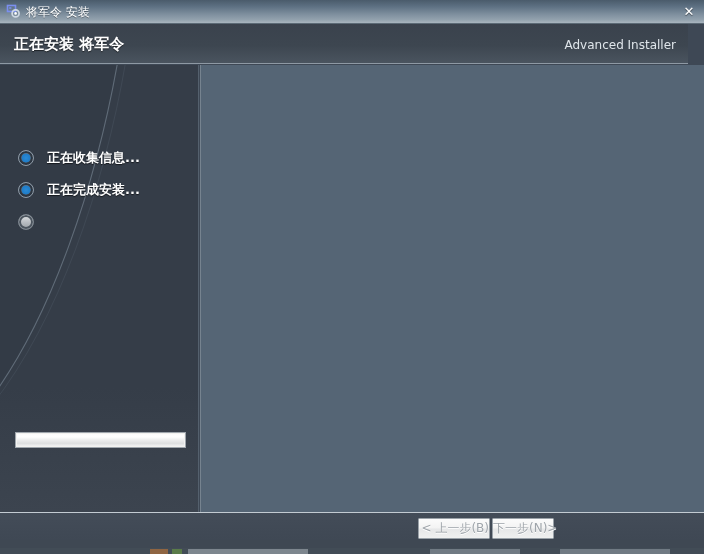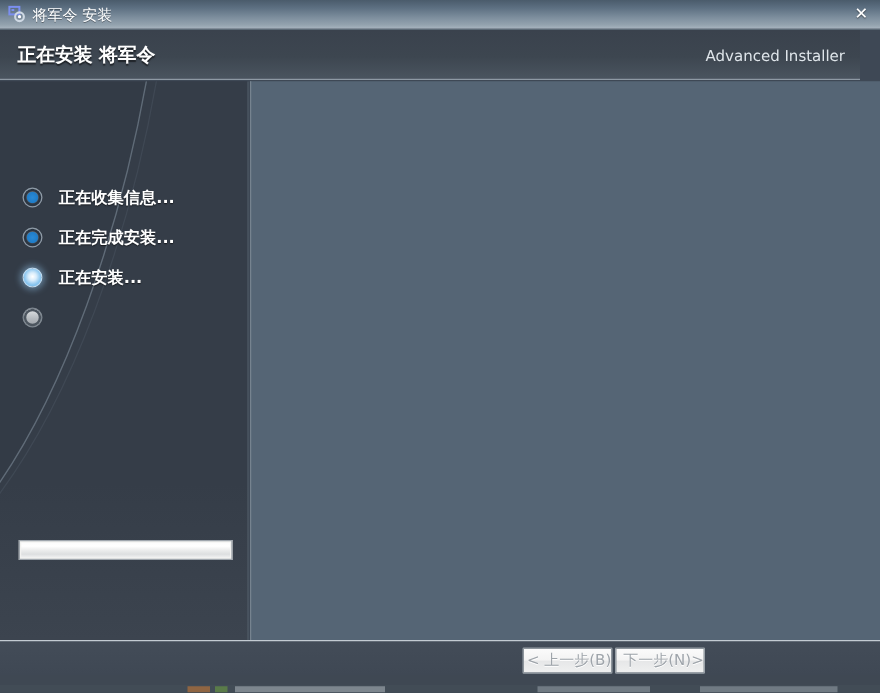--- a/index.html
+++ b/index.html
@@ -235,21 +235,21 @@
     white-space: nowrap;
     border: 1px solid #9aa2a9;
     background: linear-gradient(to bottom, #fbfbfb 0%, #f3f3f3 48%, #e6e7e8 52%, #eff0f0 100%);
     border-radius: 1px;
   }
   .btn-disabled {
     color: #9ea4aa;
     text-shadow: 0 1px 0 #ffffff;
   }
   .btn-back  { left: 418px; width: 72px; }
-  .btn-next  { left: 492px; width: 72px; }
+  .btn-next  { left: 492px; width: 62px; }
   .btn-cancel {
     left: 582px;
     width: 72px;
     top: 3px;
     height: 25px;
     line-height: 17px;
     color: #1b1b1b;
     border: 1px solid #3f9ad6;
     box-shadow: inset 0 0 0 1px #ffffff, 0 0 2px rgba(60,150,210,0.6);
     background: linear-gradient(to bottom, #fafafa 0%, #f1f2f2 46%, #e2e4e5 52%, #edeeee 100%);
@@ -319,24 +319,20 @@
         <div class="step">
           <span class="step-bullet bullet-done"></span>
           <span class="step-label">正在收集信息...</span>
         </div>
 
         <div class="step">
           <span class="step-bullet bullet-done"></span>
           <span class="step-label">正在完成安装...</span>
         </div>
 
-        <div class="step">
-          <span class="step-bullet bullet-active"></span>
-          <span class="step-label">正在安装...</span>
-        </div>
 
         <div class="step">
           <span class="step-bullet bullet-pending"></span>
         </div>
 
       </div>
 
       <div class="progress-wrap">
         <div class="progress-track"></div>
       </div>

